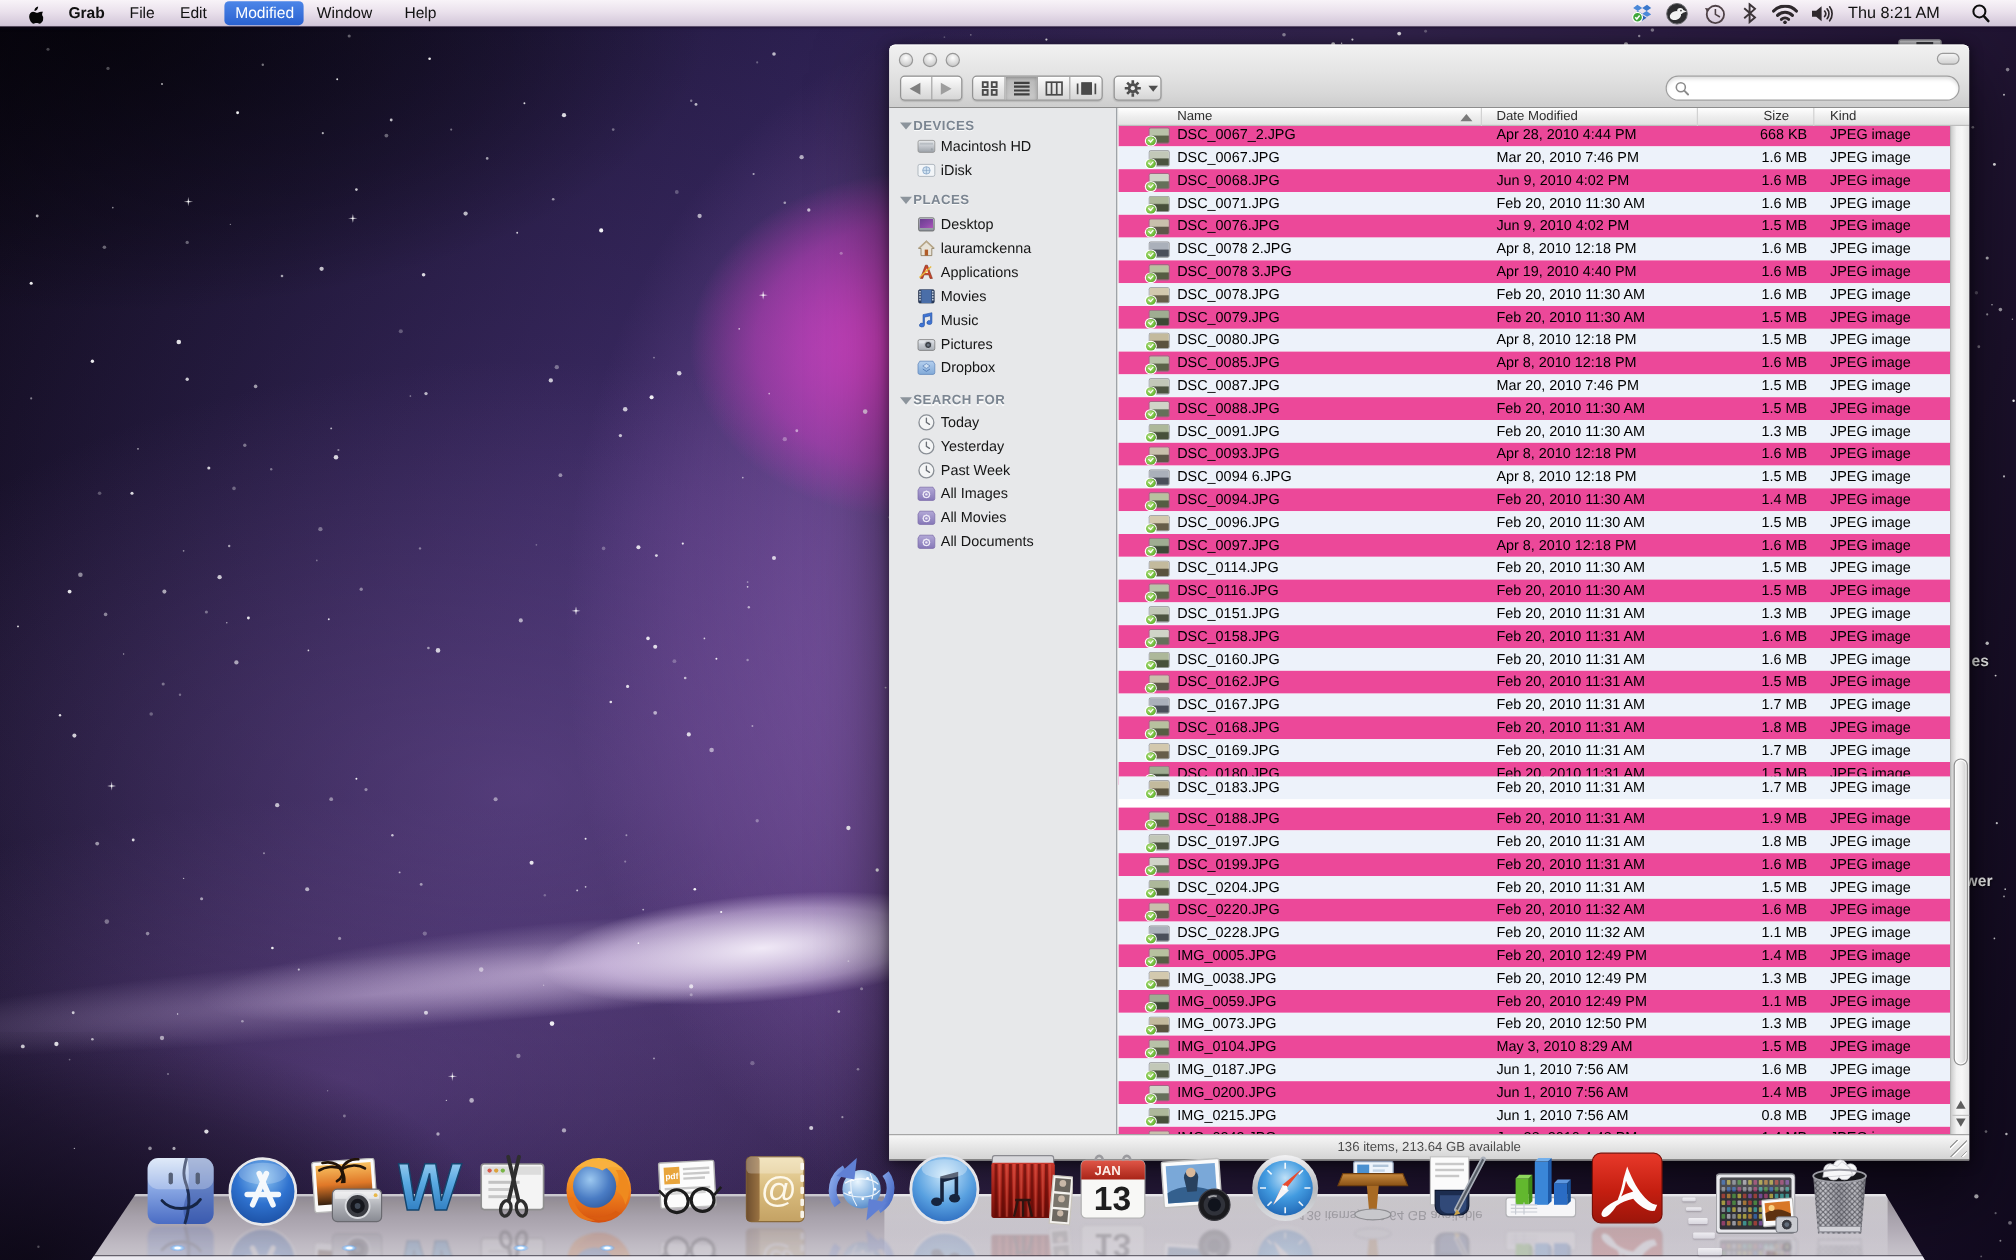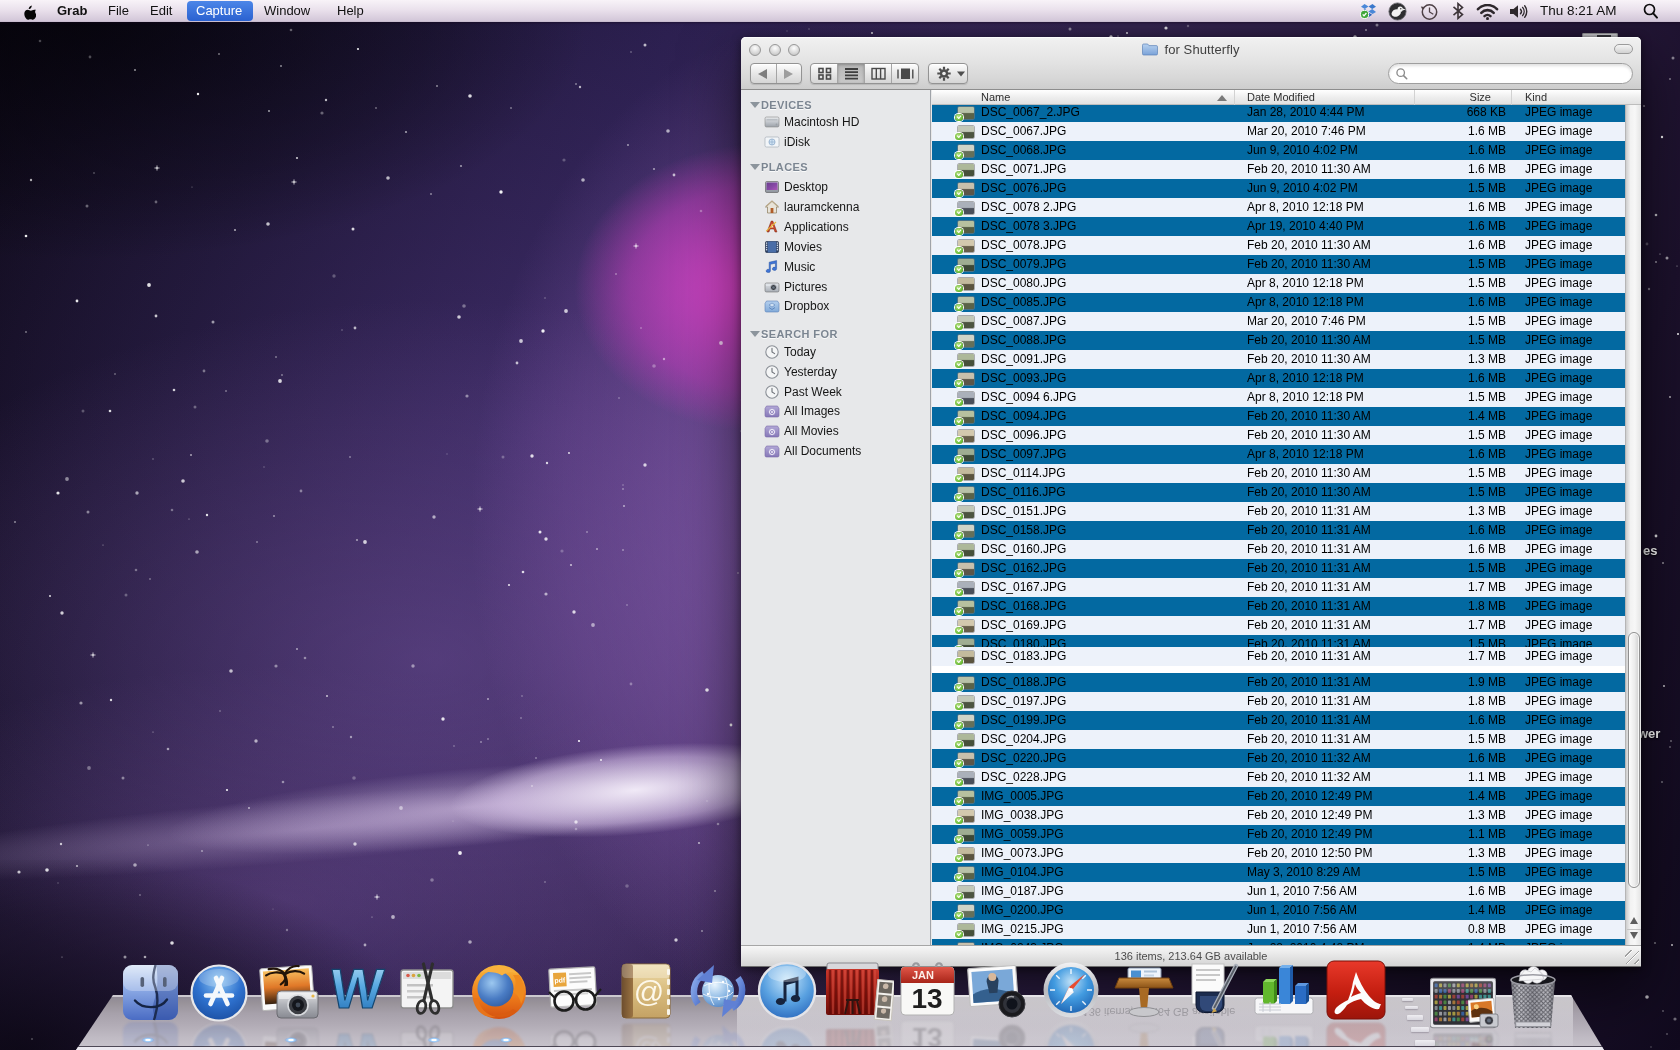--- a/index.html
+++ b/index.html
@@ -284,21 +284,21 @@
 .srow{position:absolute;left:0;width:190px;height:20px;line-height:20px}
 .tri{position:absolute;left:9px;top:7px;width:0;height:0;border-left:5px solid transparent;border-right:5px solid transparent;border-top:6.5px solid #8c949c}
 .shead{position:absolute;left:20px;font-size:11px;font-weight:700;color:#7b8591;letter-spacing:.4px;text-shadow:0 1px 0 rgba(255,255,255,.8)}
 .sicon{position:absolute;left:23px;top:2px;width:16px;height:16px}
 .sicon svg{width:16px;height:16px}
 .slab{position:absolute;left:43px;font-size:12px;color:#161616}
 
 #list{position:absolute;left:191px;top:68px;width:693px;height:839.5px;background:#fff;overflow:hidden}
 .row{position:absolute;left:0;width:693px;height:19px;line-height:19px;font-size:12px;color:#000}
 .row span{position:absolute;top:0;line-height:19px}
-.rw{background:#0369a1}
+.rw{background:#ec4899}
 .rb{background:#edf2fa}
 .row .thm{left:26px;top:3.5px;width:16px;height:12px;border-radius:1px;box-shadow:0 0 0 .7px rgba(120,120,120,.8)}
 .row .bdg{left:23px;top:10.5px;width:7.5px;height:7.5px;border-radius:50%;background:radial-gradient(circle at 40% 35%,#b8e084,#6fbe3a 60%,#4e9a22);box-shadow:0 0 0 1px #fff}
 .row .bdg::after{content:"";position:absolute;left:1.8px;top:1.6px;width:3px;height:1.8px;border-left:1.1px solid #fff;border-bottom:1.1px solid #fff;transform:rotate(-48deg)}
 .row .fn{left:49px}
 .row .dt{left:315px}
 .row .sz{right:119px;text-align:center}
 .row .kd{left:593px}
 
 #scrl{position:absolute;left:884px;top:68px;width:16px;height:839.5px;background:linear-gradient(90deg,#cdcdcd,#f2f2f2 30%,#f7f7f7 60%,#e4e4e4);border-left:1px solid #b5b5b5}
@@ -335,23 +335,20 @@
 <div style="position:absolute;left:1582px;top:33px;width:36px;height:6px;border-radius:2px 2px 0 0;background:linear-gradient(#e6e6e8,#9c9ca2);box-shadow:inset 0 0 0 1px rgba(120,120,126,.7)"></div>
 <div style="position:absolute;left:1597px;top:34.5px;width:14px;height:3px;background:#3a3a40"></div>
 <div class="dlabel" style="left:1643px;top:543px">es</div>
 <div class="dlabel" style="left:1638px;top:726px">wer</div>
 
 <div id="win">
   <div id="tbar"></div>
   <div class="tl" style="left:8px"></div>
   <div class="tl" style="left:27.5px"></div>
   <div class="tl" style="left:47px"></div>
-  <div id="title"><span class="fi"><svg viewBox="0 0 16 13">
-          <path d="M.5 2.2A1.2 1.2 0 0 1 1.7 1h4l1.2 1.6h7.4a1.2 1.2 0 0 1 1.2 1.2v7A1.2 1.2 0 0 1 14.3 12H1.7A1.2 1.2 0 0 1 .5 10.8z" fill="url(#gfold2)" stroke="#5b82b8" stroke-width=".7"></path>
-        </svg></span>for Shutterfly</div>
   <div id="loz"></div>
   
   <div class="tbtn" style="left:8.5px;width:52px">
     <div style="position:absolute;left:25.5px;top:0;width:1px;height:19px;background:#a5a5a5"></div>
     <div style="position:absolute;left:7px;top:5px;width:0;height:0;border-top:5px solid transparent;border-bottom:5px solid transparent;border-right:9px solid #7e7e7e"></div>
     <div style="position:absolute;left:33px;top:5px;width:0;height:0;border-top:5px solid transparent;border-bottom:5px solid transparent;border-left:9px solid #9e9e9e"></div>
   </div>
   <div class="tbtn" style="left:69px;width:109px">
     <div class="seg" style="left:0;width:27px"><svg viewBox="0 0 27 19" width="27" height="19">
           <g fill="none" stroke="#4a4a4a" stroke-width="1.6">
@@ -553,21 +550,21 @@
     <div style="position:absolute;left:285px;top:5px;width:0;height:0;border-left:5px solid transparent;border-right:5px solid transparent;border-bottom:6px solid #7a7a7a"></div>
     <div class="hdiv" style="left:302px"></div>
     <div class="hdiv" style="left:482px"></div>
     <div class="hdiv" style="left:579px"></div>
   </div>
   <div id="list">
 <div class="row rw" style="top:-2px">
         <span class="thm" style="background:linear-gradient(180deg,#b8c2a8 0 45%,#5a6348 55%)"></span>
         <span class="bdg"></span>
         <span class="fn">DSC_0067_2.JPG</span>
-        <span class="dt">Jan 28, 2010 4:44 PM</span>
+        <span class="dt">Apr 28, 2010 4:44 PM</span>
         <span class="sz">668 KB</span>
         <span class="kd">JPEG image</span>
       </div>
 <div class="row rb" style="top:17px">
         <span class="thm" style="background:linear-gradient(180deg,#c2c8b8 0 45%,#4c5440 55%)"></span>
         <span class="bdg"></span>
         <span class="fn">DSC_0067.JPG</span>
         <span class="dt">Mar 20, 2010 7:46 PM</span>
         <span class="sz">1.6 MB</span>
         <span class="kd">JPEG image</span>
@@ -1939,21 +1936,21 @@
   </svg>
 <div id="menubar">
   <svg width="13" height="16" style="position:absolute;left:23px;top:3.5px" viewBox="0 0 15 17">
       <path d="M10.2 1.2c.1 1-.3 2-.9 2.7-.6.8-1.7 1.4-2.6 1.3-.1-1 .4-2 1-2.7C8.3 1.7 9.4 1.2 10.2 1.2zM13.5 12.1c-.5 1.1-.7 1.6-1.3 2.5-.9 1.3-2.1 3-3.6 3-1.3 0-1.7-.9-3.4-.9-1.7 0-2.1.9-3.4.9C.3 17.6-.9 16-1.7 14.7" fill="none"></path>
       <path d="M10.1 1c.1 1-.3 2-.9 2.8-.6.8-1.6 1.4-2.6 1.3-.1-1 .4-2 1-2.7C8.2 1.6 9.3 1.1 10.1 1zM12.9 5.9c-1.8 0-2.6 1.1-3.8 1.1-1.3 0-2.2-1.1-3.7-1.1C3.5 5.9 1.5 7.5 1.5 10.5c0 3.3 2.5 6.9 4.2 6.9.9 0 1.6-.6 2.9-.6 1.3 0 1.9.6 3 .6 1.8 0 4-3.7 4-6.2-1.6-.8-2.3-3.4-.7-5.3z" fill="#060606"></path>
     </svg>
   <span class="mi" style="left:57px;font-weight:700">Grab</span>
   <span class="mi" style="left:108px">File</span>
   <span class="mi" style="left:150px">Edit</span>
   <div id="capsel"></div>
-  <span class="mi" style="left:196px;color:#fff;z-index:2">Capture</span>
+  <span class="mi" style="left:196px;color:#fff;z-index:2">Modified</span>
   <span class="mi" style="left:264px">Window</span>
   <span class="mi" style="left:337px">Help</span>
   <div id="mbicons">
     <svg style="left:1360px;top:3px" width="17" height="16" viewBox="0 0 17 16">
         <path d="M4.5 1 8.5 3.6 4.8 6.1 1 3.7z" fill="#4a88d8"></path>
         <path d="M12.5 1 16 3.7l-3.8 2.4-3.7-2.5z" fill="#3a78cc"></path>
         <path d="M1 9 4.8 6.1l3.7 2.4L4.5 11z" fill="#2f6ec4"></path>
         <path d="M8.5 8.5l3.7-2.4L16 9l-3.5 2z" fill="#4a88d8"></path>
         <path d="M4.9 11.8 8.5 9.6l3.6 2.2-3.6 2.4z" fill="#2a62b8"></path>
         <circle cx="4.6" cy="11.4" r="4.1" fill="#3fa63a" stroke="#fff" stroke-width="1"></circle>

